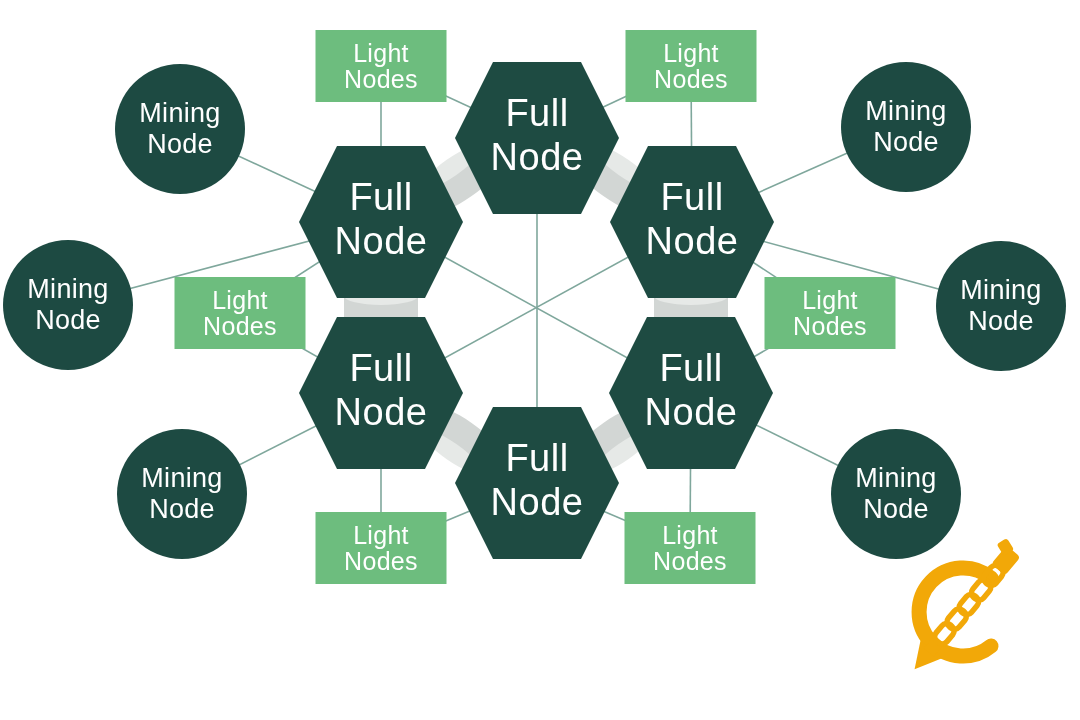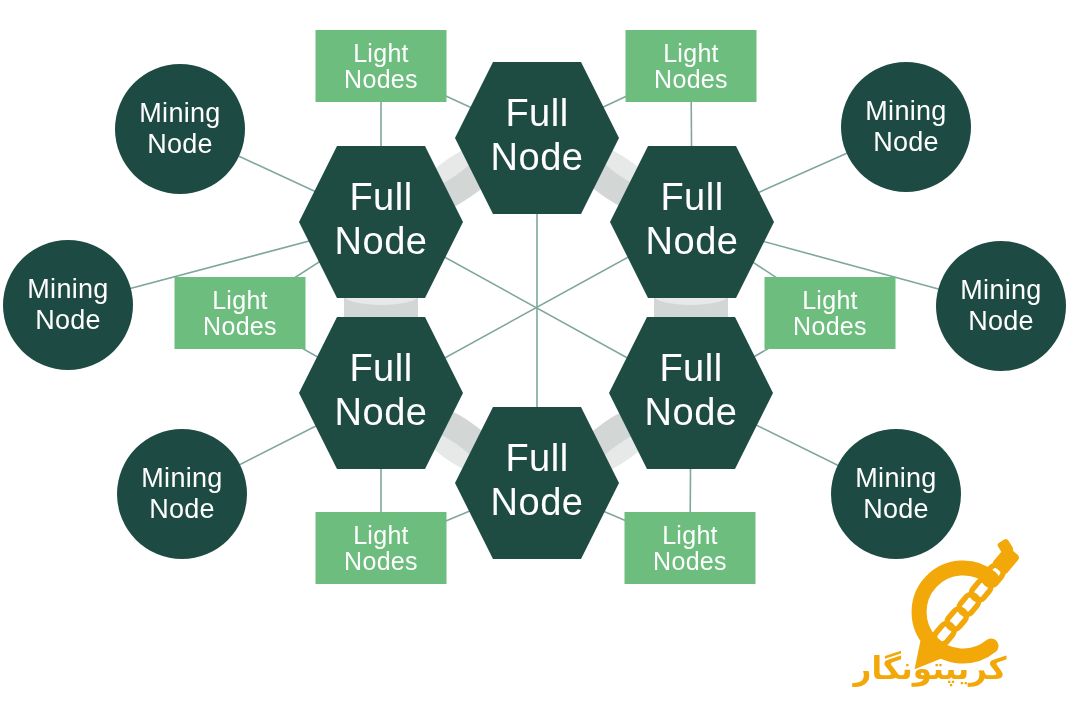--- a/index.html
+++ b/index.html
@@ -146,14 +146,13 @@
         <rect x="-25" y="-7" width="21" height="14" rx="6" fill="none" class="gold-stroke" stroke-width="5.5" stroke="#F2A808"></rect>
         <rect x="-6" y="-7" width="21" height="14" rx="6" fill="none" class="gold-stroke" stroke-width="5.5" stroke="#F2A808"></rect>
         <rect x="13" y="-7" width="21" height="14" rx="6" fill="none" class="gold-stroke" stroke-width="5.5" stroke="#F2A808"></rect>
         <rect x="32" y="-7" width="21" height="14" rx="6" fill="none" class="gold-stroke" stroke-width="5.5" stroke="#F2A808"></rect>
         <rect x="50" y="-9" width="24" height="18" rx="4" class="gold-fill" fill="#F2A808"></rect>
         <rect x="66" y="-16" width="12" height="14" rx="3" class="gold-fill" transform="rotate(18 72 -9)" fill="#F2A808"></rect>
       </g>
     </g>
   </svg>
 
-  <div class="brand-text" style="color: rgb(242, 168, 8);">کریپتونگار</div>
 </div>
 
 </body></html>

